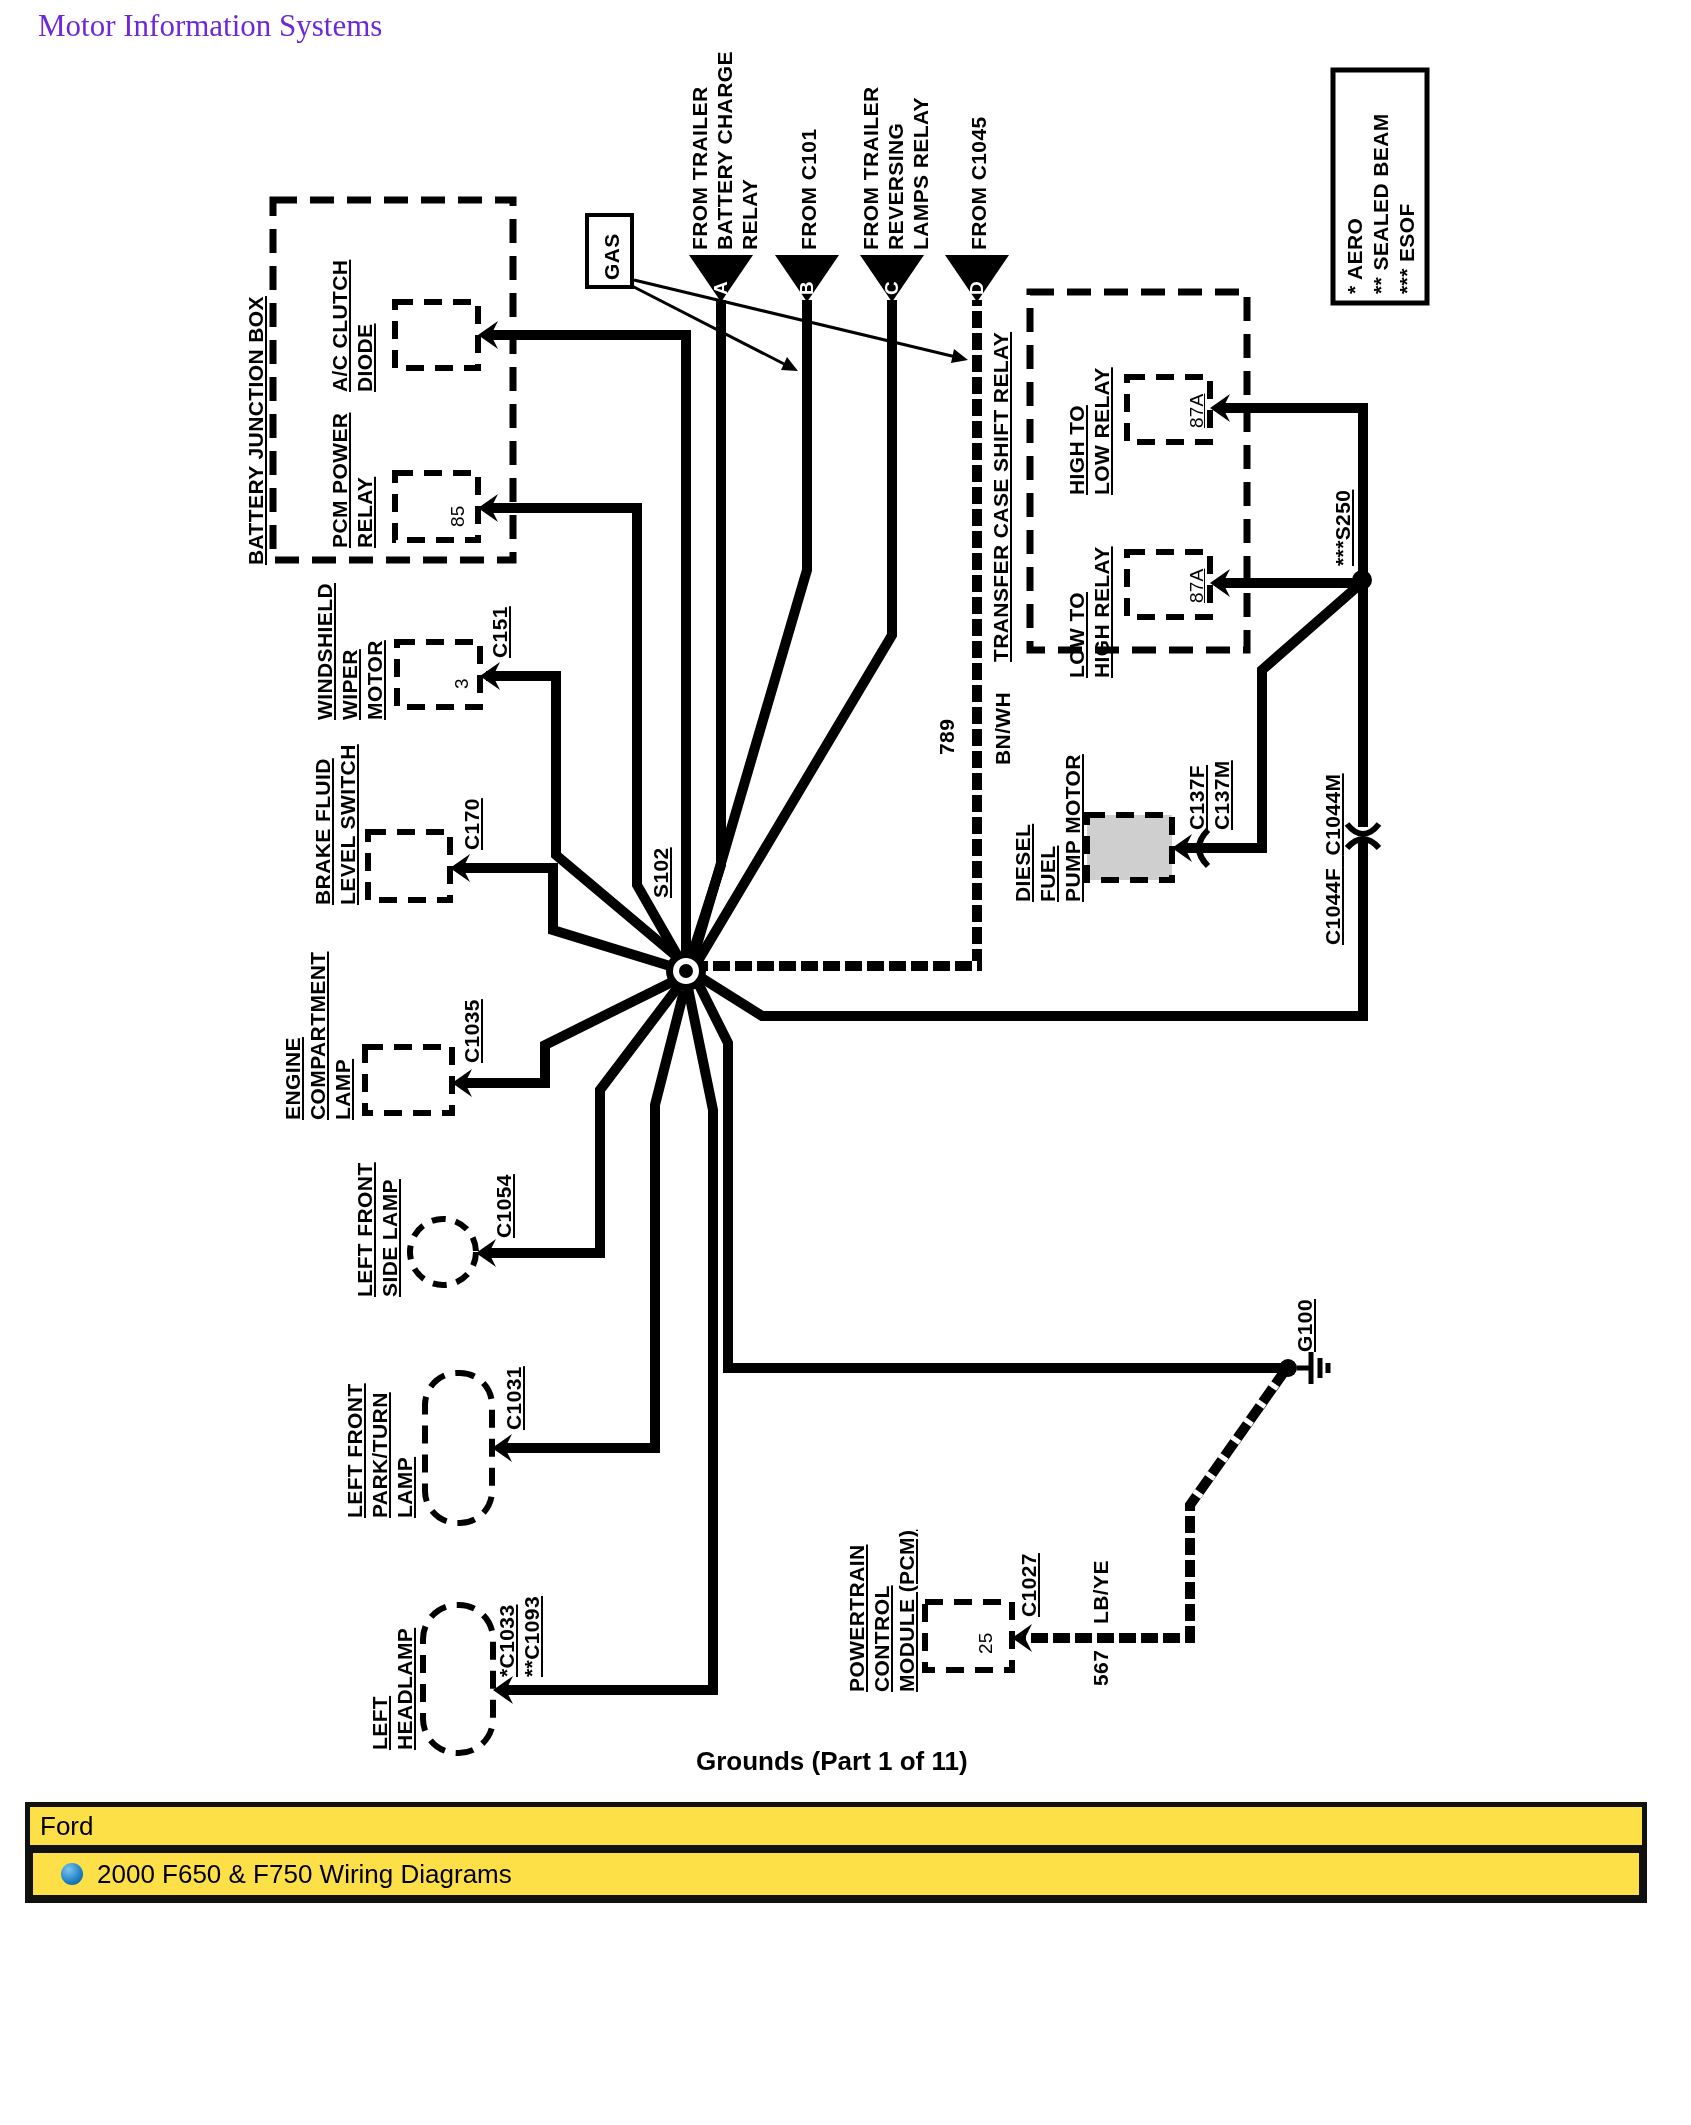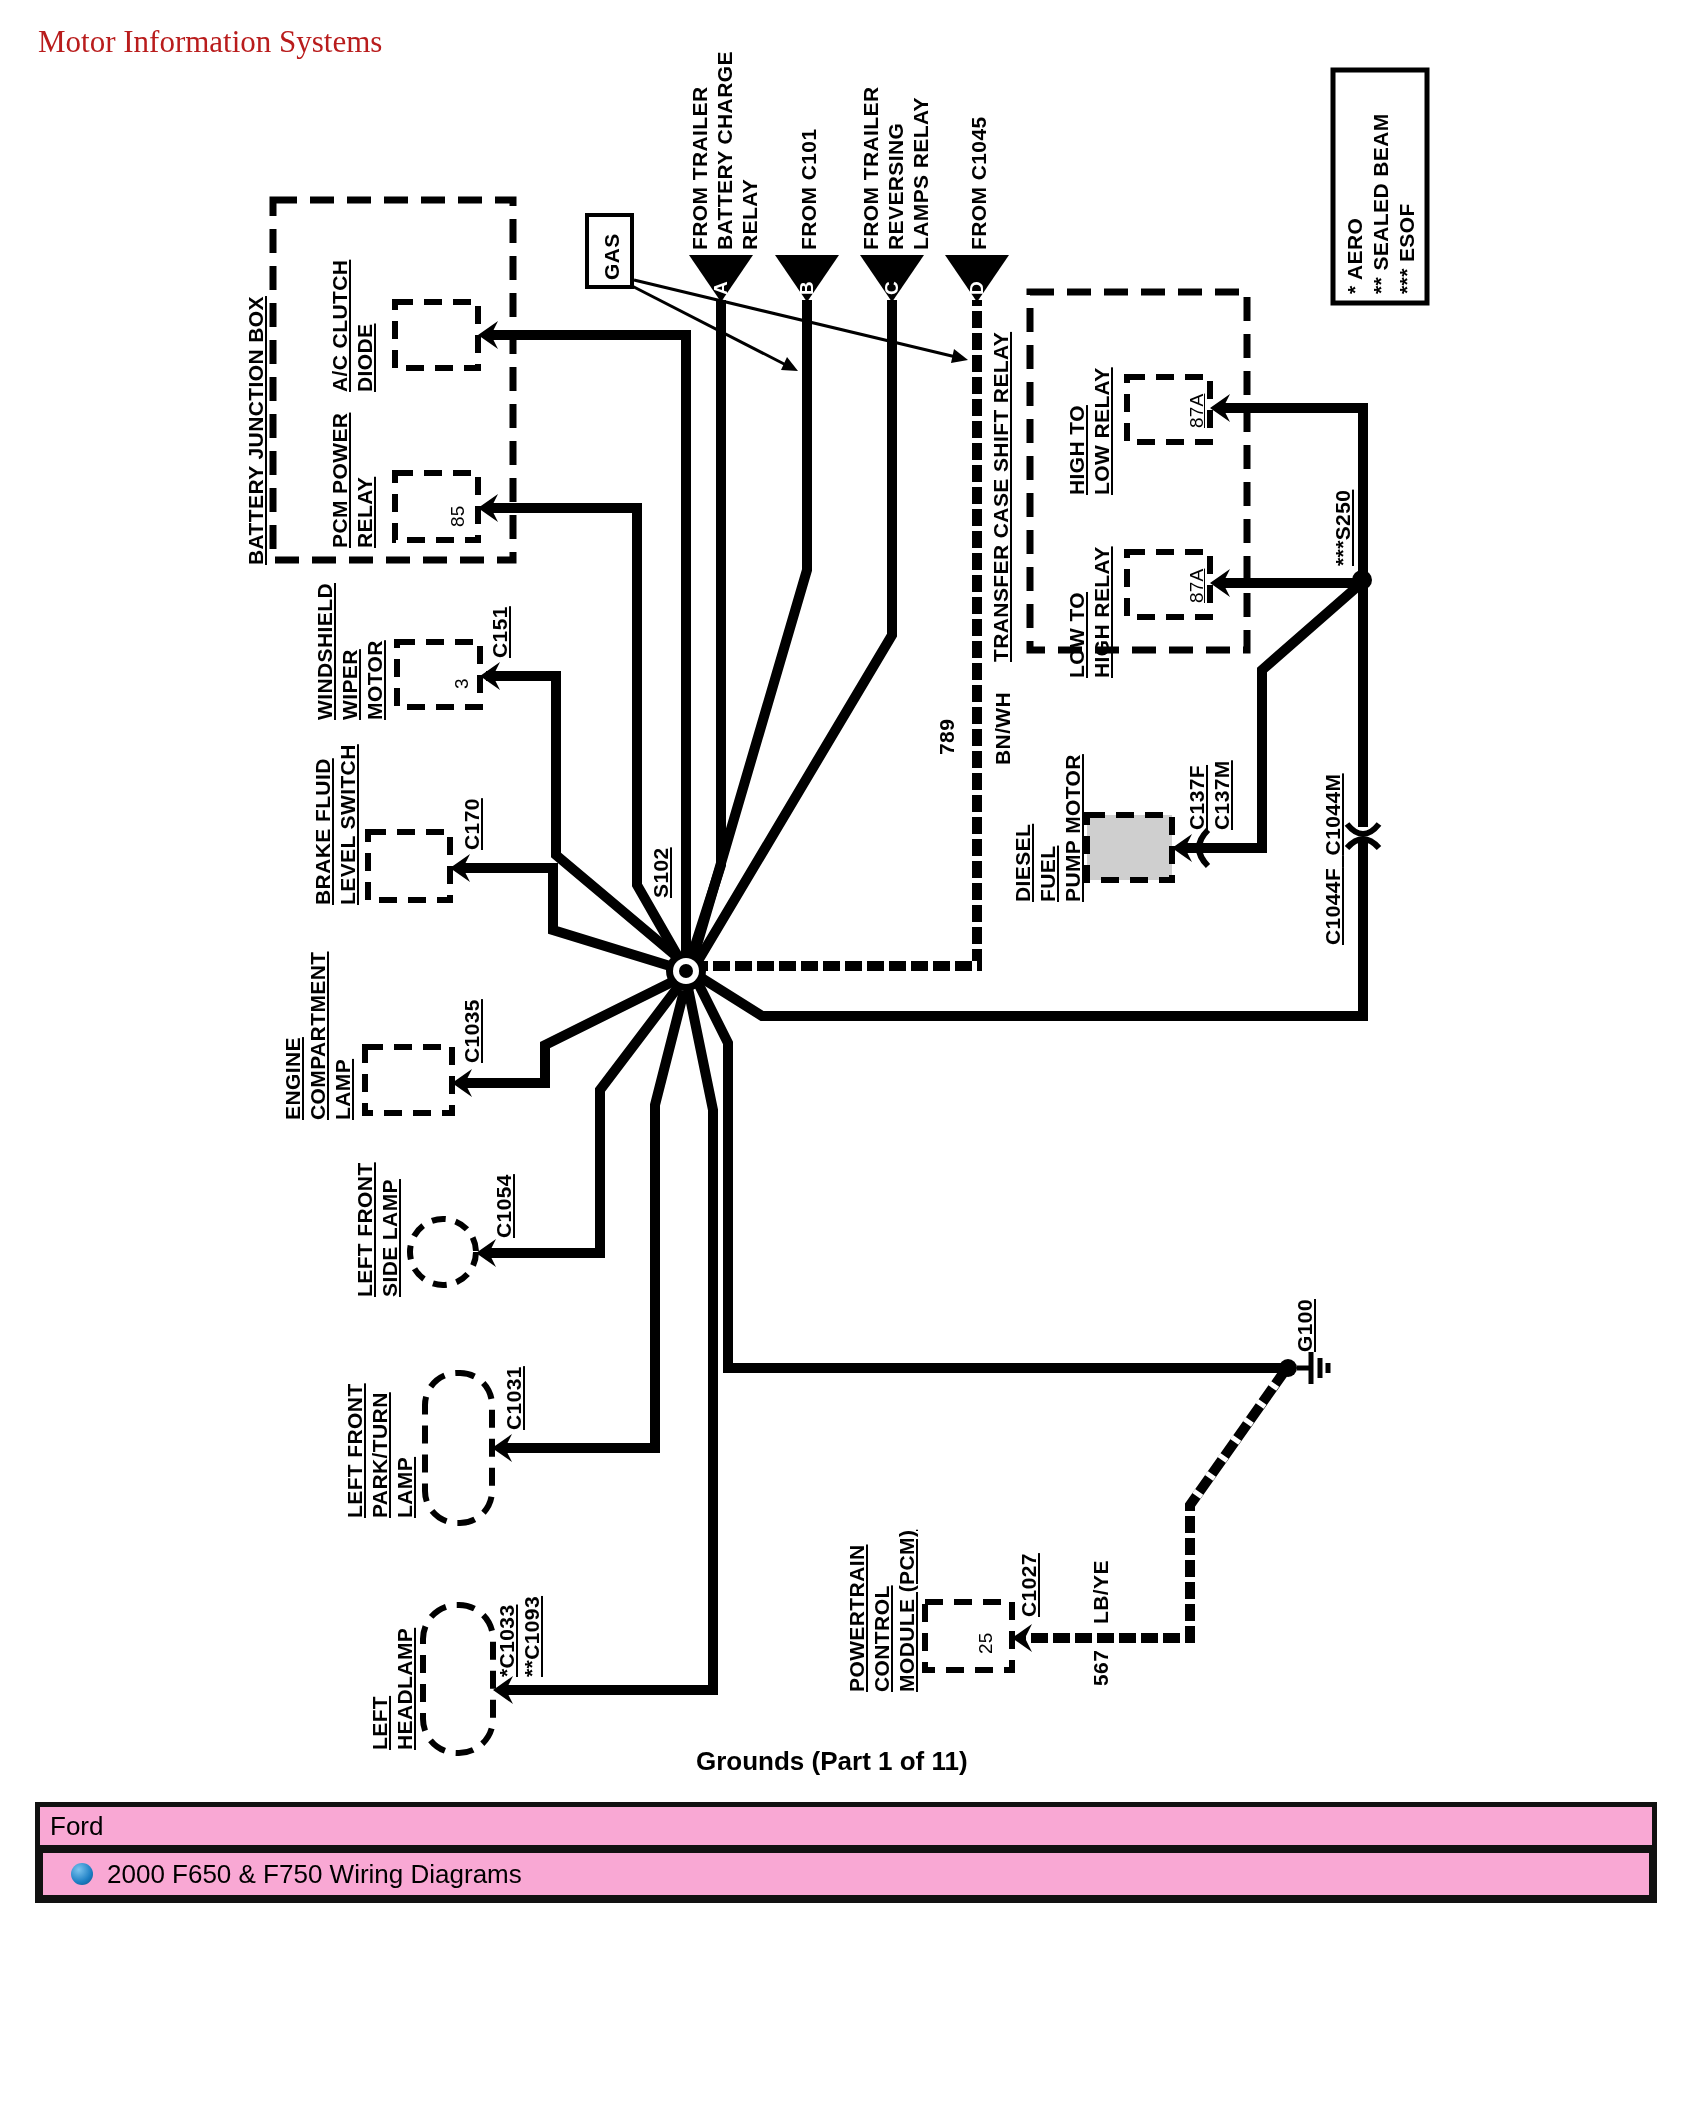--- a/index.html
+++ b/index.html
@@ -1,31 +1,31 @@
 <!DOCTYPE html>
 <html><head>
 <meta charset="utf-8">
 <style>
   html,body{margin:0;padding:0;background:#fff;}
   #stage{position:relative;width:1691px;height:2125px;background:#fff;overflow:hidden;
          font-family:"Liberation Sans",sans-serif;color:#000;}
-  #page-title{position:absolute;left:38px;top:24px;font:400 31px "Liberation Serif",serif;color:#b91c1c;}
+  #page-title{position:absolute;left:38px;top:8px;font:400 31px "Liberation Serif",serif;color:#6d28d9;}
   #caption{position:absolute;left:696px;top:1746px;font:bold 26px "Liberation Sans",sans-serif;}
   svg{position:absolute;left:0;top:0;}
   
   .vlabel{position:absolute;transform:rotate(-90deg);transform-origin:0 0;white-space:nowrap;
           font:bold 21px/25px "Liberation Sans",sans-serif;letter-spacing:.4px;}
   .vline{display:block;}
   .u .vline{text-decoration:underline;}
   .sm{font-size:19px;line-height:22px;letter-spacing:.2px;}
   .thin .vline{font-weight:normal;}
   .white .vline{color:#fff;}
   .lg .vline{line-height:26px;}
   
-  #footer{position:absolute;left:35px;top:1802px;width:1612px;border:5px solid #111;background:#f9a8d4;}
+  #footer{position:absolute;left:25px;top:1802px;width:1612px;border:5px solid #111;background:#fde047;}
   #footer-brand-row{height:38px;border-bottom:5px solid #111;display:flex;align-items:center;
                     padding-left:10px;font:400 26px "Liberation Sans",sans-serif;}
   #footer-item-row{border:3px solid #111;height:42px;display:flex;align-items:center;
                    padding-left:28px;font:400 26px "Liberation Sans",sans-serif;}
   #footer-dot{width:22px;height:22px;border-radius:50%;margin-right:14px;
               background:radial-gradient(circle at 35% 30%,#7cc4ef,#1d7fc4 60%,#0d4f85);}
 </style>
 </head>
 <body>
 

